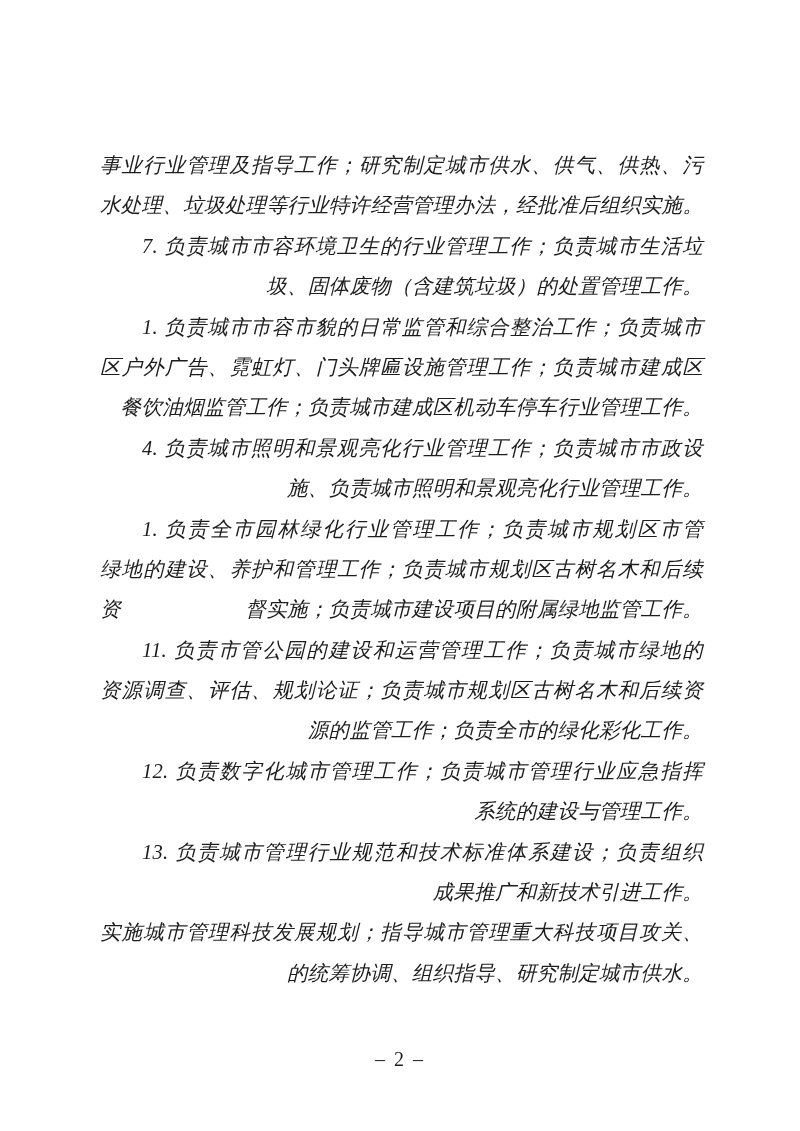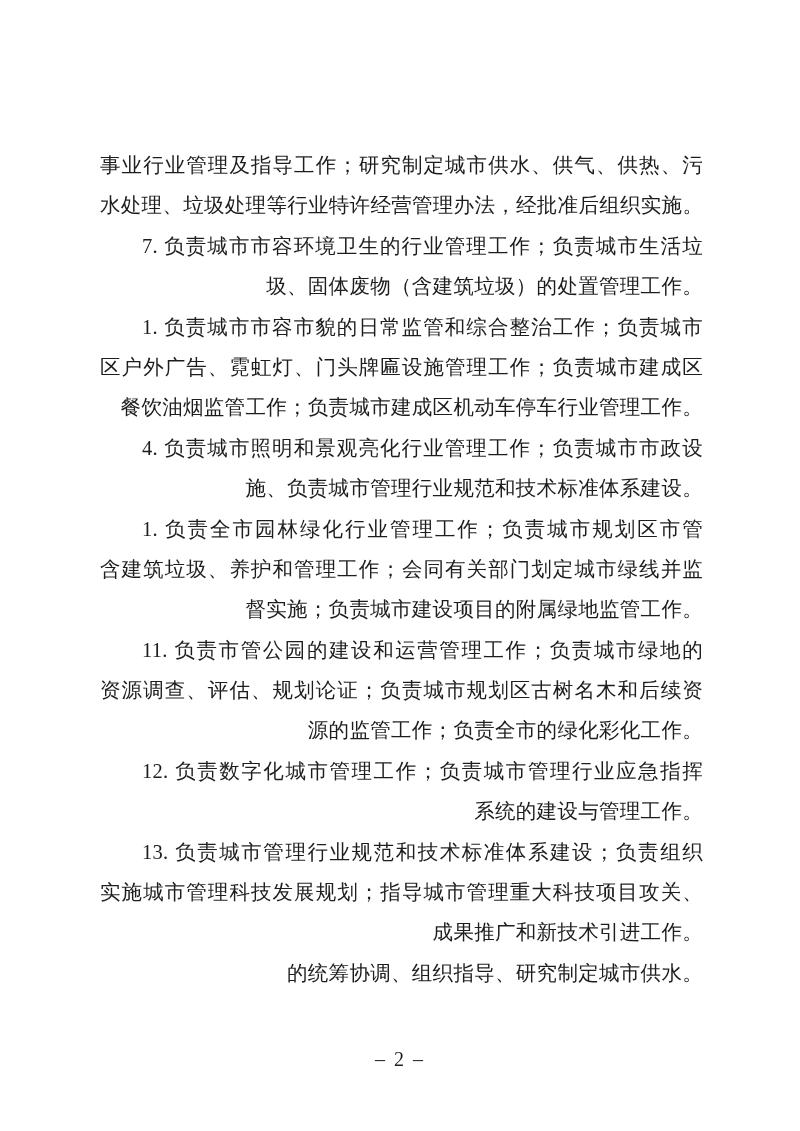--- a/index.html
+++ b/index.html
@@ -18,20 +18,21 @@
   }
   .doc-body {
     position: absolute;
     left: 100px;
     top: 145px;
     width: 603px;
   }
   .paragraph {
     margin: 0;
     padding: 0;
+    font-style: italic;
   }
   .line {
     height: 40.4px;
     line-height: 40.4px;
     font-size: 20.5px;
     letter-spacing: 0.3px;
     text-align: right;
     white-space: nowrap;
     overflow: visible;
   }
@@ -72,40 +73,40 @@
         <div class="line fill indent">7. 负责城市市容环境卫生的行业管理工作；负责城市生活垃</div>
         <div class="line">圾、固体废物（含建筑垃圾）的处置管理工作。</div>
       </div>
       <div class="paragraph">
         <div class="line fill indent">1. 负责城市市容市貌的日常监管和综合整治工作；负责城市</div>
         <div class="line fill">区户外广告、霓虹灯、门头牌匾设施管理工作；负责城市建成区</div>
         <div class="line">餐饮油烟监管工作；负责城市建成区机动车停车行业管理工作。</div>
       </div>
       <div class="paragraph">
         <div class="line fill indent">4. 负责城市照明和景观亮化行业管理工作；负责城市市政设</div>
-        <div class="line">施、负责城市管理行业规范和技术标准体系建设。</div>
+        <div class="line">施、负责城市照明和景观亮化行业管理工作。</div>
       </div>
       <div class="paragraph">
         <div class="line fill indent">1. 负责全市园林绿化行业管理工作；负责城市规划区市管</div>
-        <div class="line fill">含建筑垃圾、养护和管理工作；会同有关部门划定城市绿线并监</div>
+        <div class="line fill">绿地的建设、养护和管理工作；负责城市规划区古树名木和后续资</div>
         <div class="line">督实施；负责城市建设项目的附属绿地监管工作。</div>
       </div>
       <div class="paragraph">
         <div class="line fill indent">11. 负责市管公园的建设和运营管理工作；负责城市绿地的</div>
         <div class="line fill">资源调查、评估、规划论证；负责城市规划区古树名木和后续资</div>
         <div class="line">源的监管工作；负责全市的绿化彩化工作。</div>
       </div>
       <div class="paragraph">
         <div class="line fill indent">12. 负责数字化城市管理工作；负责城市管理行业应急指挥</div>
         <div class="line">系统的建设与管理工作。</div>
       </div>
       <div class="paragraph">
         <div class="line fill indent">13. 负责城市管理行业规范和技术标准体系建设；负责组织</div>
+        <div class="line">成果推广和新技术引进工作。</div>
         <div class="line fill">实施城市管理科技发展规划；指导城市管理重大科技项目攻关、</div>
-        <div class="line">成果推广和新技术引进工作。</div>
       </div>
       <div class="paragraph">
         <div class="line">的统筹协调、组织指导、研究制定城市供水。</div>
       </div>
     </div>
   <div class="page-footer">
     <span class="page-number">– 2 –</span>
   </div>
 </div>
 

